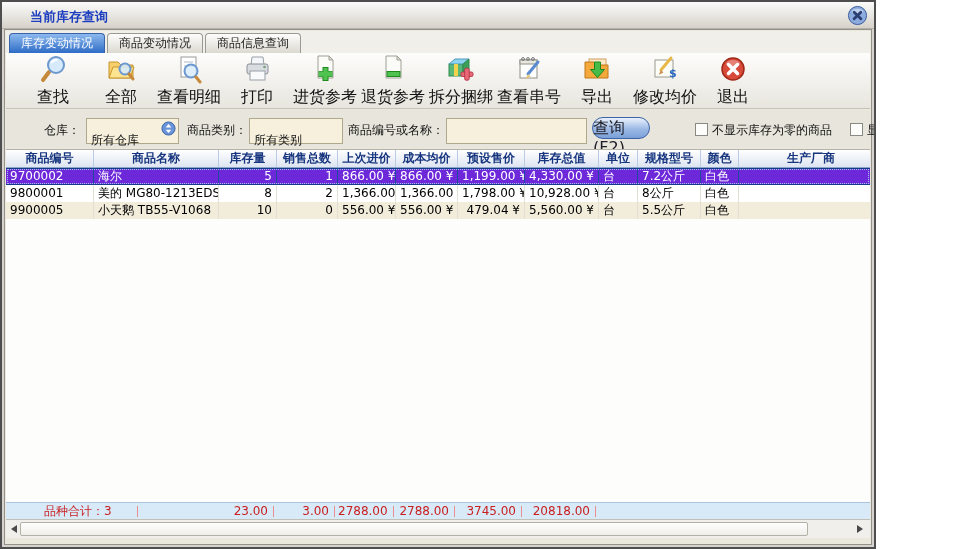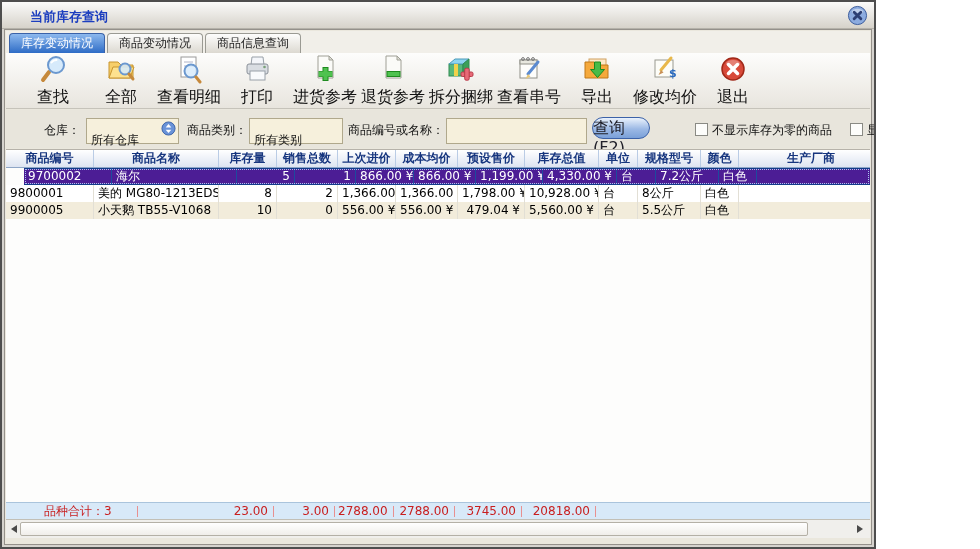--- a/index.html
+++ b/index.html
@@ -55,23 +55,23 @@
   .th { font-size:12px; font-weight:bold; color:#16357e; text-align:center; line-height:17px;
     border-right:1px solid #bacce5; overflow:hidden; white-space:nowrap; flex:none; cursor:pointer; }
   .row { display:flex; height:17px; font-size:12px; line-height:16px; color:#000; cursor:pointer; }
   .cell { flex:none; border-right:1px solid #e2dfd5; overflow:hidden; white-space:nowrap; padding:0 4px; }
   .c0{width:88px}.c1{width:125px}.c2{width:58px}.c3{width:61px}.c4{width:58px}.c5{width:62px}
   .c6{width:67px}.c7{width:74px}.c8{width:39px}.c9{width:63px}.c10{width:38px}.c11{width:145px}
   .c12{width:60px}.c13{width:32px; border-right:none;}
   .num { text-align:right; }
   .row.r1 { background:#fff; }
   .row.r2 { background:#f2ecdb; }
-  .row.selected { background:#4c1d95; color:#fff;
+  .row.selected { background:#6d28d9; color:#fff;
     box-shadow:inset 0 1px 0 #123c8a, inset 0 -1px 0 #123c8a;
-    outline:1px dotted #aac6ef; outline-offset:-2px;margin-left:18px; }
+    outline:1px dotted #aac6ef; outline-offset:-2px; }
   .row.selected .cell { border-right-color:#1d4a9e; }
   .chkcell { display:flex; align-items:center; padding:0; }
   .chkpad { width:30px; height:100%; background:#ece5d0; display:flex; align-items:center; justify-content:center; margin-left:6px; }
   .selected .chkpad { background:transparent; }
   .gridchk { width:13px; height:13px; background:#f6efda; border:1px solid #8f8f82; }
 
   
   .summary { position:absolute; left:0; right:0; bottom:19px; height:17px; background:#d8e9f8;
     border-top:1px solid #aac4dc; display:flex; font-size:12px; color:#c81e1e; align-items:center; }
   .sumlabel { width:213px; flex:none; padding-left:38px; display:flex; align-items:center; white-space:nowrap;gap:20px; }

